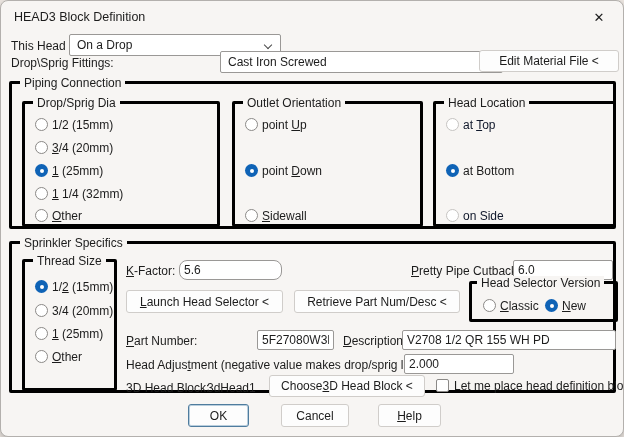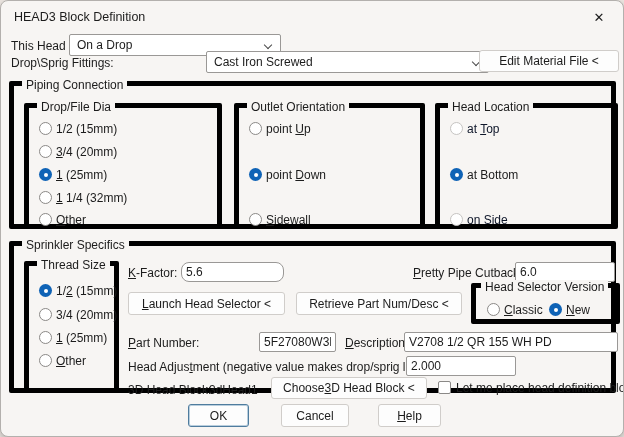--- a/index.html
+++ b/index.html
@@ -30,21 +30,21 @@
     border-right:1.3px solid #4a4a4a;border-bottom:1.3px solid #4a4a4a;
     transform:rotate(45deg);
   }
   .btn{
     position:absolute;box-sizing:border-box;background:#fdfdfd;
     border:1px solid #d0cdca;border-radius:3px;cursor:default;
     display:flex;align-items:center;justify-content:center;
     font-size:12px;white-space:nowrap;
   }
   .btn.default{border:1px solid #4f7c9e;box-shadow:0 0 0 1px #b9cedd inset}
-  .grp{position:absolute;box-sizing:border-box;border:5px solid #000000;border-radius:2px}
+  .grp{position:absolute;box-sizing:border-box;border:3px solid #000000;border-radius:2px}
   .grp>.lg{
     position:absolute;top:-8px;left:8px;background:#f7f5f3;
     padding:0 4px;line-height:15px;white-space:nowrap;
   }
   .txt{
     position:absolute;box-sizing:border-box;height:20px;background:#fff;
     border:1px solid #9a9896;border-radius:2px;padding:0 4px;
     font:12px "Liberation Sans",sans-serif;color:#1c1c1c;
   }
   .radio-row{position:absolute;display:flex;align-items:center;gap:4px;height:15px;cursor:default;white-space:nowrap}
@@ -67,31 +67,31 @@
     <span>✕</span>
   </div>
 
   <div class="lbl" style="left:10px;top:38px">This Head is:</div>
   <div class="cmb" style="left:68px;top:33px;width:212px">
     <span>On a Drop</span>
     <span class="chev"></span>
   </div>
 
   <div class="lbl" style="left:10px;top:55px">Drop\Sprig Fittings:</div>
-  <div class="cmb" style="left:205px;top:50px;width:283px">
+  <div class="cmb" style="left:219px;top:50px;width:283px">
     <span>Cast Iron Screwed</span>
     <span class="chev"></span>
   </div>
   <div class="btn" style="left:478px;top:49px;width:140px;height:22px">Edit Material File &lt;</div>
 
   <div class="grp" style="left:8px;top:80px;width:607px;height:148px">
     <span class="lg">Piping Connection</span>
 
     <div class="grp" style="left:10px;top:17px;width:198px;height:126px">
-      <span class="lg">Drop/File Dia</span>
+      <span class="lg">Drop/Sprig Dia</span>
       <div class="radio-row" style="left:10px;top:13px">
         <span class="rad"></span>
         <span>1/2 (15mm)</span>
       </div>
       <div class="radio-row" style="left:10px;top:36px">
         <span class="rad"></span>
         <span><u>3</u>/4 (20mm)</span>
       </div>
       <div class="radio-row" style="left:10px;top:59px">
         <span class="rad sel"></span>

